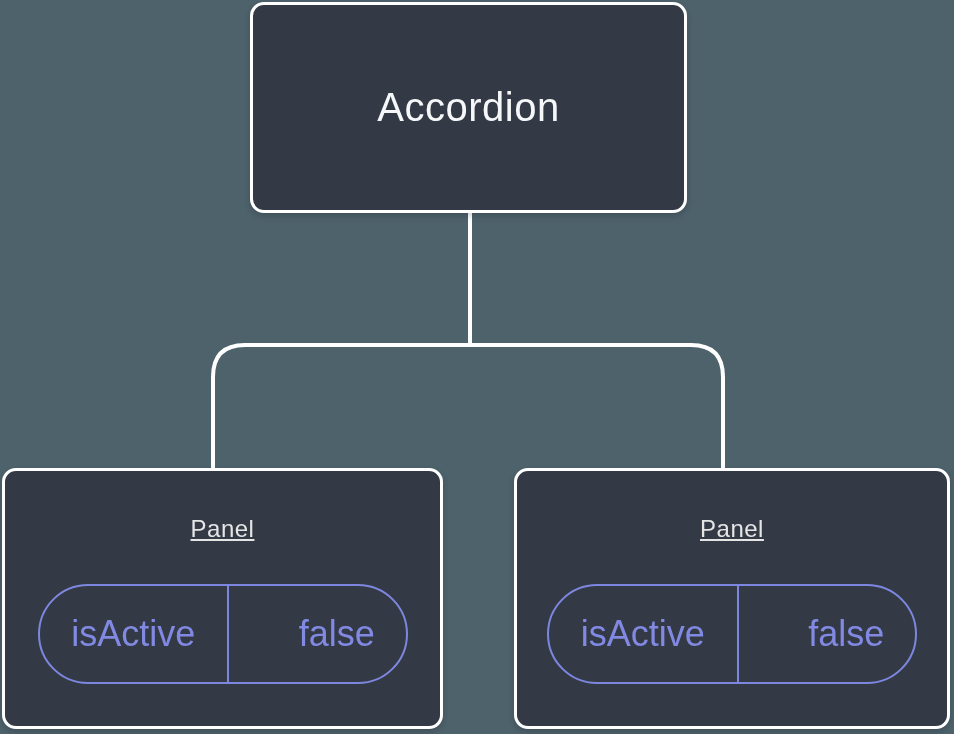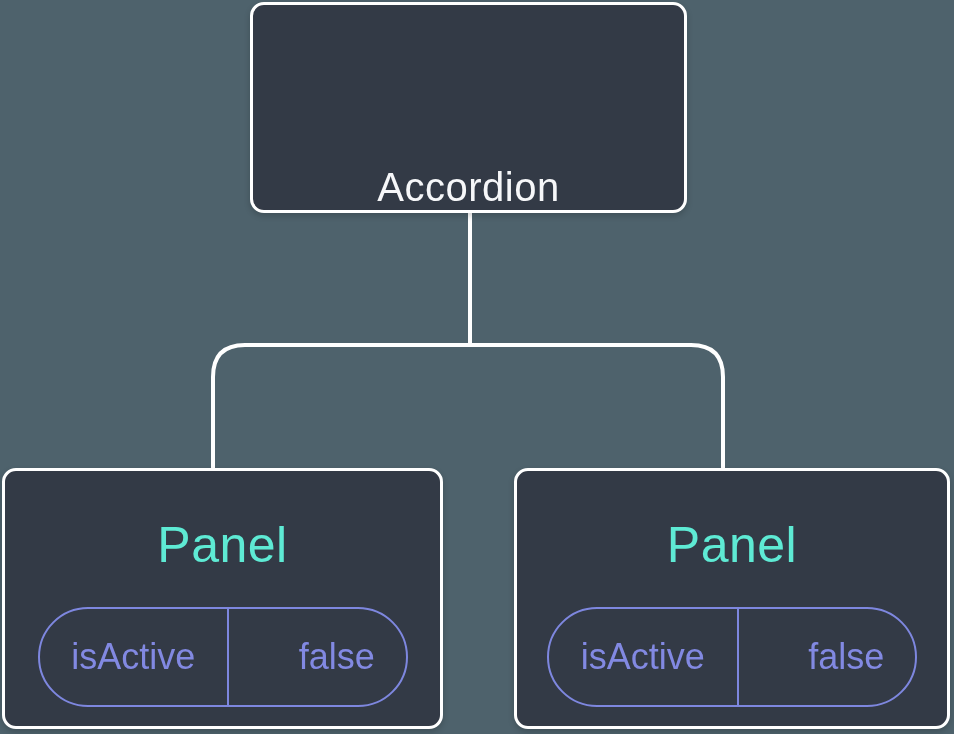--- a/index.html
+++ b/index.html
@@ -28,48 +28,49 @@
     border-radius: 14px;
     box-sizing: border-box;
     box-shadow: 0 3px 6px rgba(0,0,0,0.18);
   }
   .root-node {
     left: 250px;
     top: 2px;
     width: 437px;
     height: 211px;
     display: flex;
-    align-items: flex-end;
+    align-items: center;
     justify-content: center;
   }
   .root-label {
     color: #F6F7F9;
     font-size: 40px;
     font-weight: 500;
     letter-spacing: 0.5px;
   }
   .panel-node {
     top: 468px;
     height: 261px;
     display: flex;
     flex-direction: column;
     align-items: center;
   }
   .panel-left  { left: 2px;   width: 441px; }
   .panel-right { left: 514px; width: 436px; }
   .panel-title {
     margin-top: 44px;
-    color: #5eead4;
-    font-size: 50px;
+    color: #e5e5e5;
+    font-size: 24px;
     font-weight: 500;
     letter-spacing: 0.5px;
     line-height: 1.2;
+    text-decoration: underline;
   }
   .state-pill {
-    margin-top: 32px;
+    margin-top: 40px;
     width: 370px;
     height: 100px;
     border: 2.5px solid #7E87DF;
     border-radius: 50px;
     box-sizing: border-box;
     display: flex;
     align-items: stretch;
     overflow: hidden;
   }
   .state-cell {

